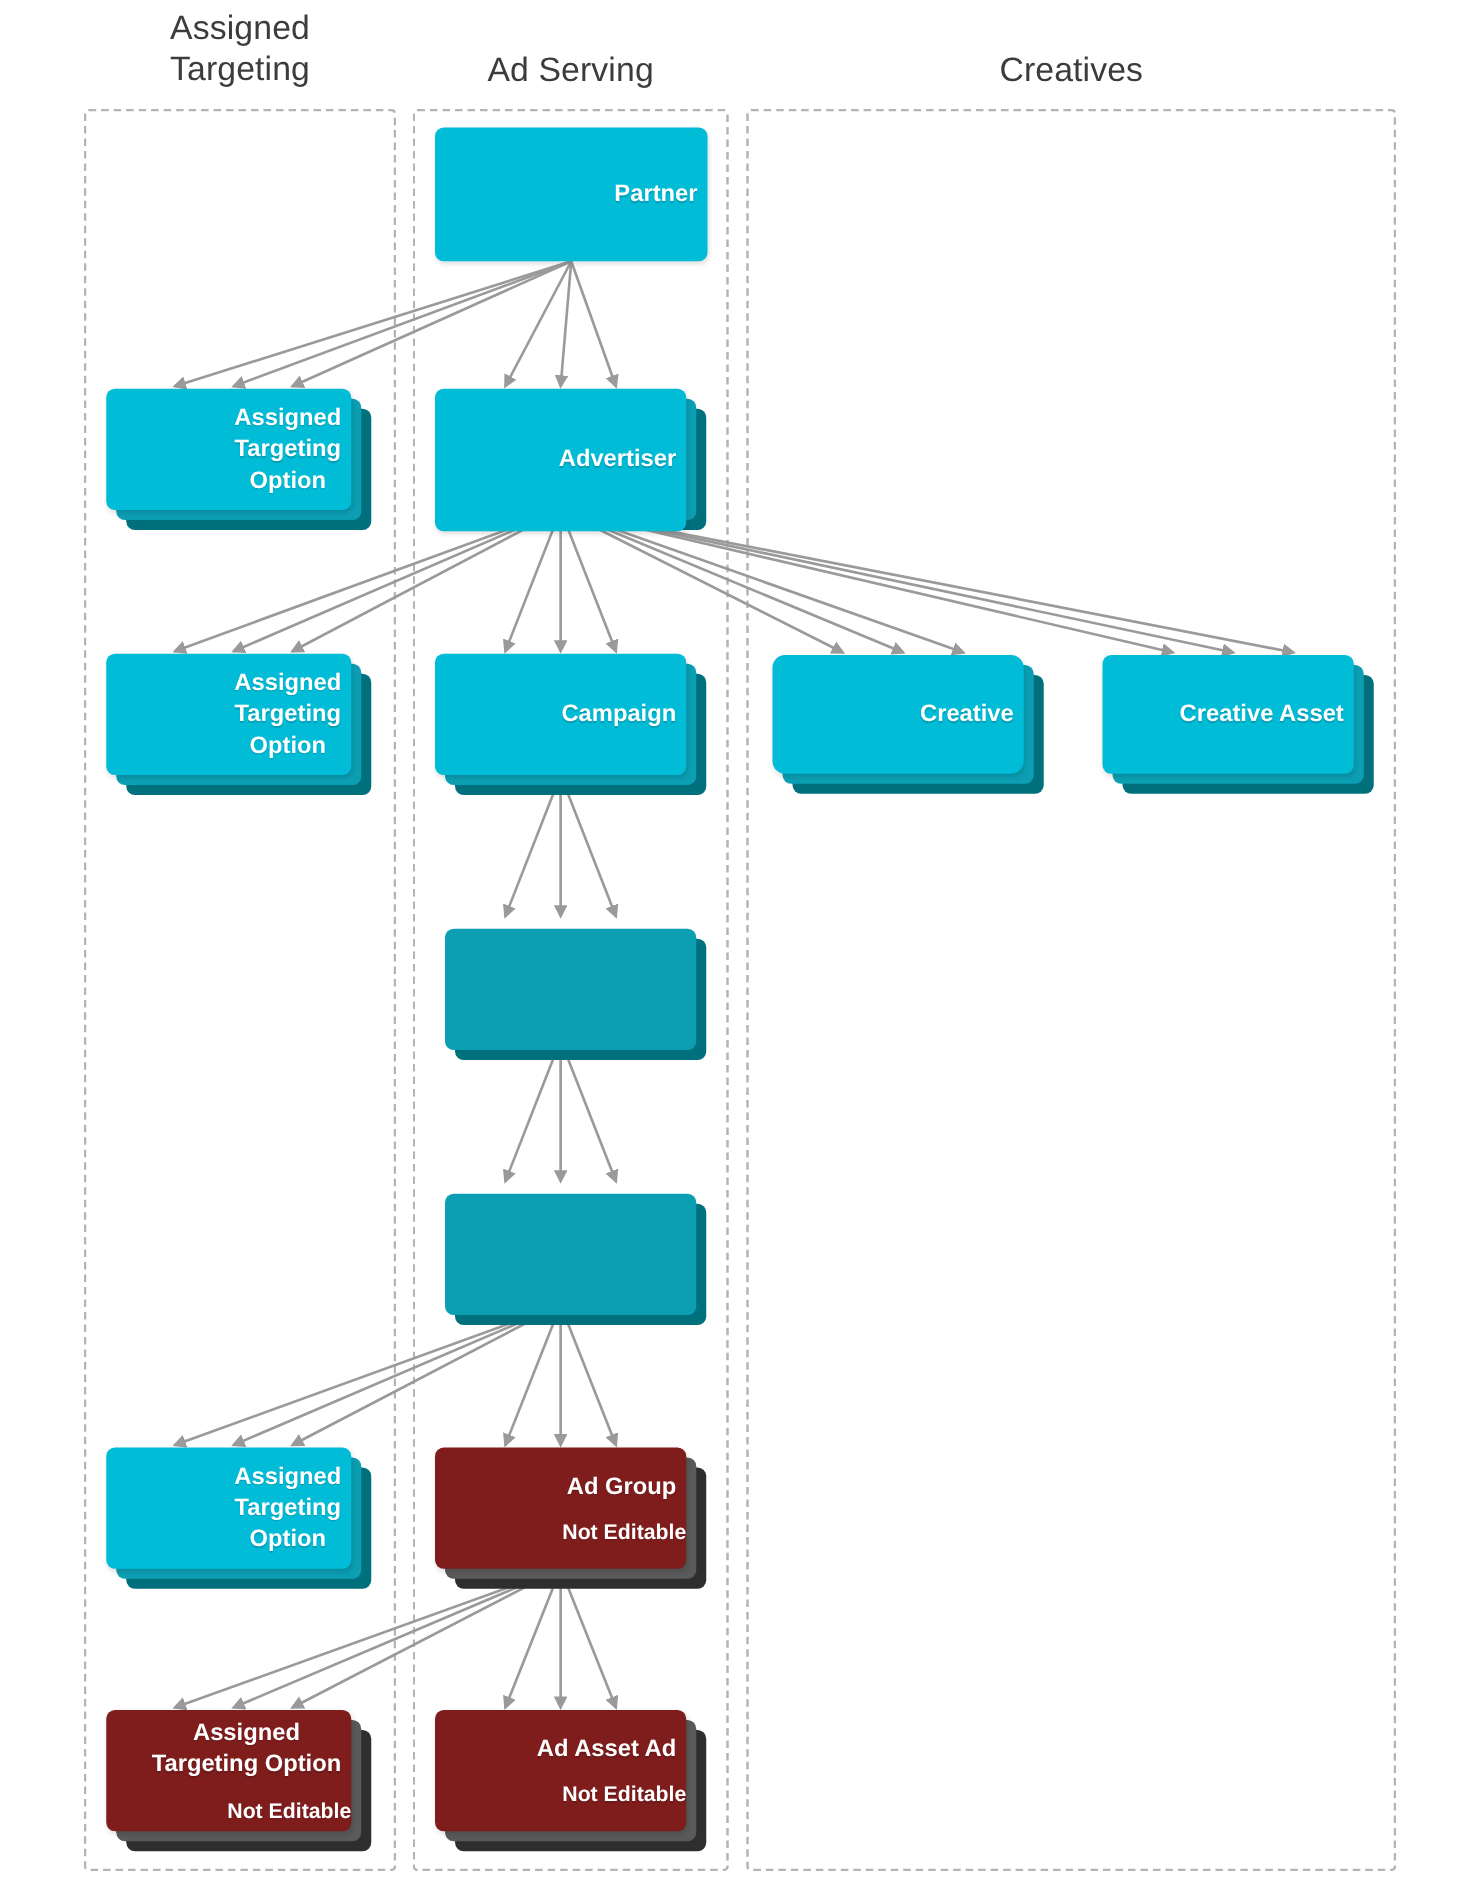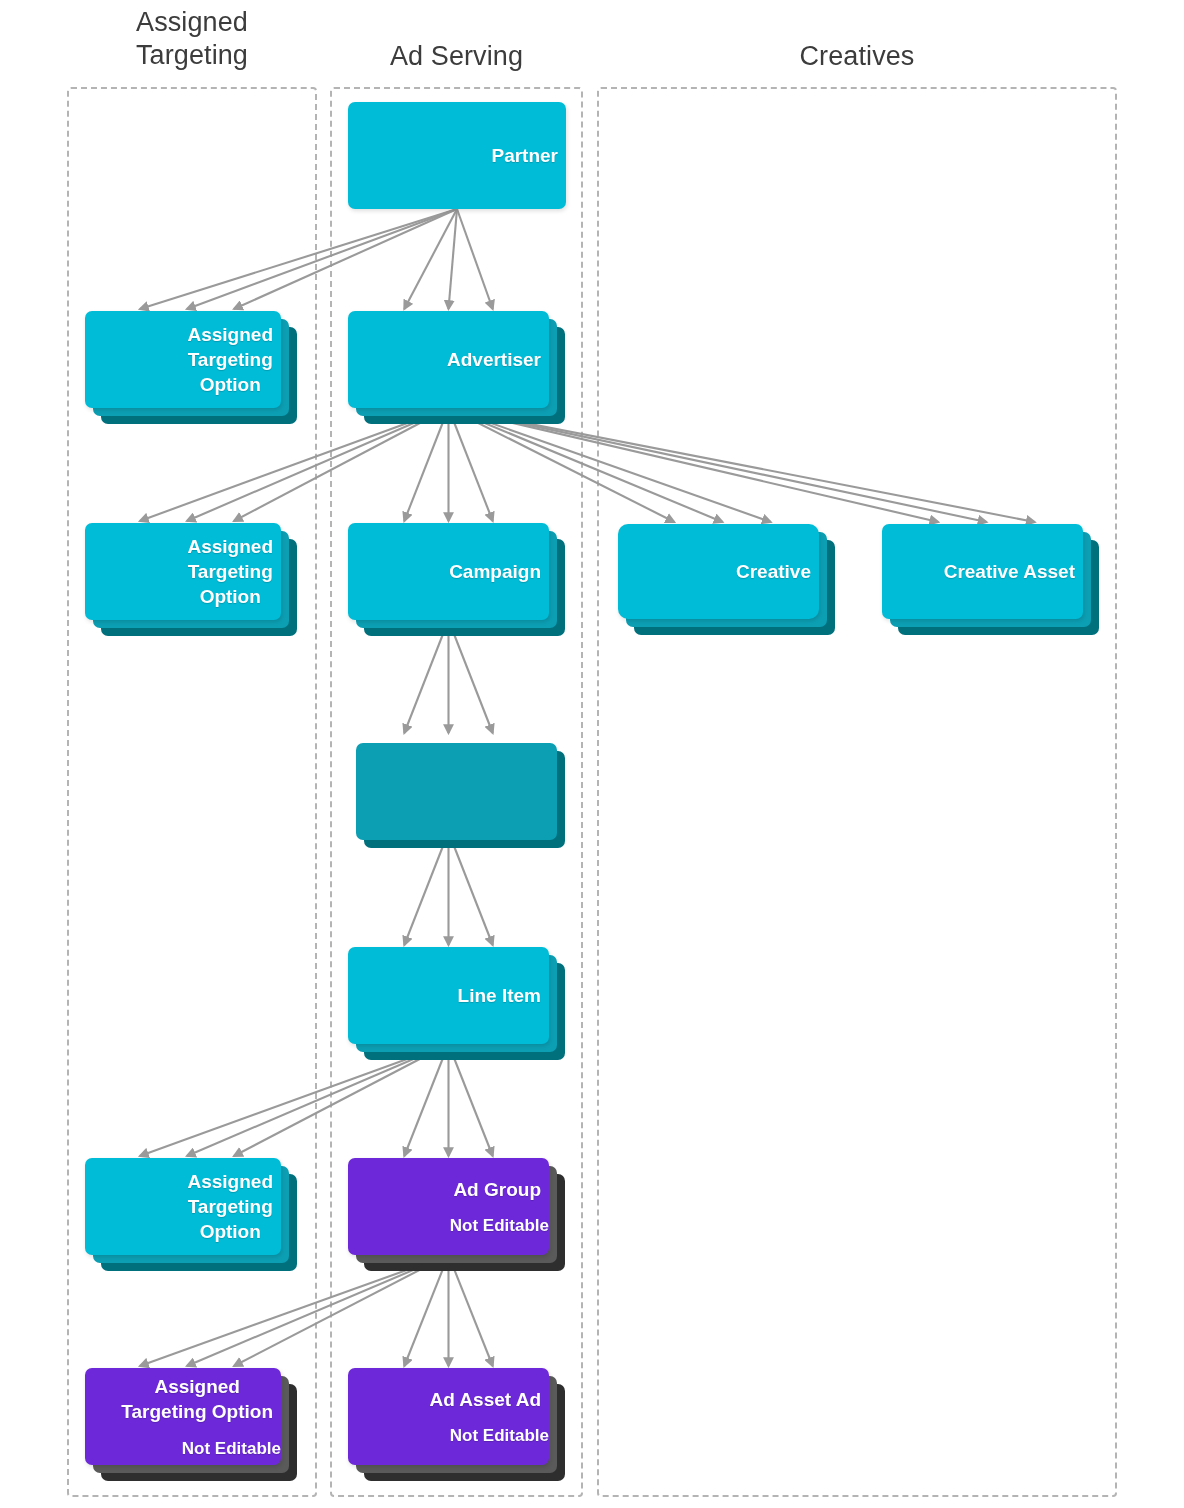--- a/index.html
+++ b/index.html
@@ -72,21 +72,21 @@
     justify-content: center;
     box-shadow: 1px 2px 4px rgba(0,0,0,0.13);
   }
 
   
   .cyan .layer.front { background: #00bcd7; }
   .cyan .layer.mid   { background: #0c9fb4; }
   .cyan .layer.back  { background: #00707d; }
 
   
-  .grey .layer.front { background: #6d28d9; }
+  .grey .layer.front { background: #7f1d1d; }
   .grey .layer.mid   { background: #5a5a5a; }
   .grey .layer.back  { background: #2e2e2e; }
 
   .node-title {
     color: #ffffff;
     font-weight: bold;
     font-size: 19px;
     line-height: 1.33;
     text-align: center;
     text-shadow: 0 1px 1px rgba(0,0,0,0.18);
@@ -181,21 +181,21 @@
         <div class="layer mid" style="width: 196px; height: 97px;"></div>
         <div class="layer front" style="width: 196px; height: 97px;">
           <div class="node-title">Assigned
 Targeting
 Option</div>
         </div>
       </div>
       <div class="node cyan" style="left: 348px; top: 311px; width: 217px; height: 113px;">
         <div class="layer back" style="width: 201px; height: 97px;"></div>
         <div class="layer mid" style="width: 201px; height: 97px;"></div>
-        <div class="layer front" style="width: 201px; height: 97px;">
+        <div class="layer front" style="width: 201px; height: 114px;">
           <div class="node-title">Advertiser</div>
         </div>
       </div>
       <div class="node cyan" style="left: 85px; top: 523px; width: 212px; height: 113px;">
         <div class="layer back" style="width: 196px; height: 97px;"></div>
         <div class="layer mid" style="width: 196px; height: 97px;"></div>
         <div class="layer front" style="width: 196px; height: 97px;">
           <div class="node-title">Assigned
 Targeting
 Option</div>
@@ -222,23 +222,20 @@
           <div class="node-title">Creative Asset</div>
         </div>
       </div>
       <div class="node cyan" style="left: 348px; top: 735px; width: 217px; height: 113px;">
         <div class="layer back" style="width: 201px; height: 97px;"></div>
         <div class="layer mid" style="width: 201px; height: 97px;"></div>
       </div>
       <div class="node cyan" style="left: 348px; top: 947px; width: 217px; height: 113px;">
         <div class="layer back" style="width: 201px; height: 97px;"></div>
         <div class="layer mid" style="width: 201px; height: 97px;"></div>
-        <div class="layer front" style="width: 201px; height: 97px;">
-          <div class="node-title">Line Item</div>
-        </div>
       </div>
       <div class="node cyan" style="left: 85px; top: 1158px; width: 212px; height: 113px;">
         <div class="layer back" style="width: 196px; height: 97px;"></div>
         <div class="layer mid" style="width: 196px; height: 97px;"></div>
         <div class="layer front" style="width: 196px; height: 97px;">
           <div class="node-title">Assigned
 Targeting
 Option</div>
         </div>
       </div>

